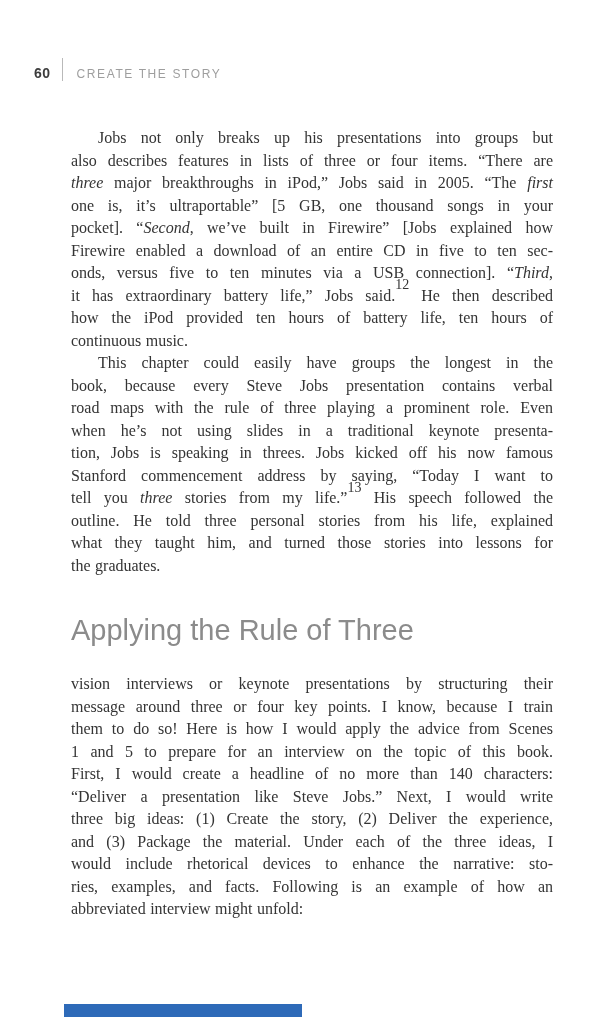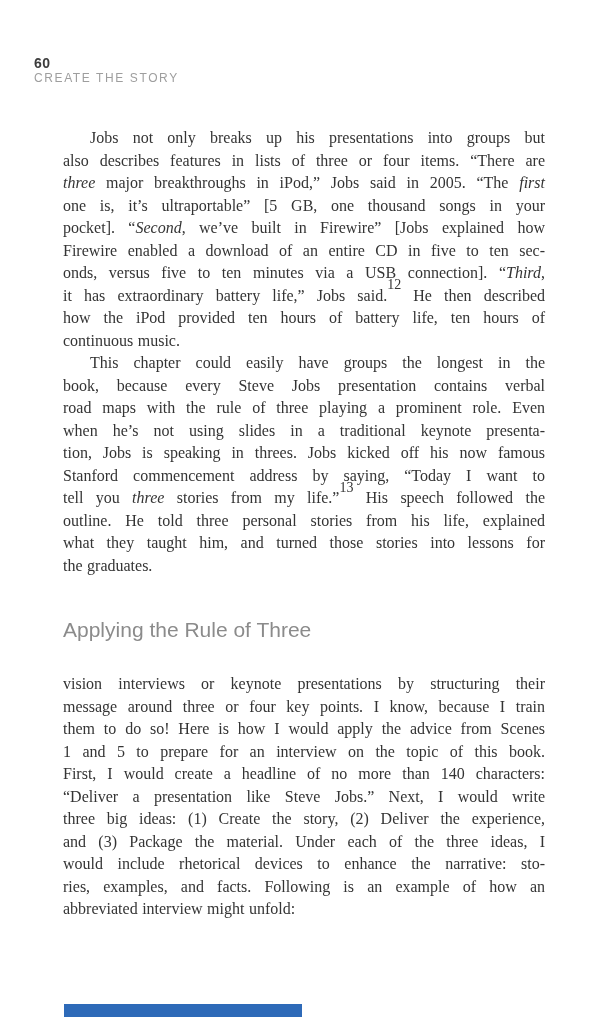--- a/index.html
+++ b/index.html
@@ -6,56 +6,56 @@
   html,body { background:#ffffff; }
   body {
     width:604px; height:1024px; position:relative; overflow:hidden;
     font-family:"Liberation Serif", serif;
   }
   .page { position:absolute; inset:0; background:#ffffff; }
 
   
   .running-head {
     position:absolute; left:34px; top:55px; height:26px;
-    display:flex; align-items:flex-start;flex-direction:column;
+    display:flex; align-items:flex-end;
   }
   .page-number {
     font-family:"Liberation Sans", sans-serif;
     font-weight:700; font-size:14px; color:#3c3c3c; letter-spacing:0.5px;
   }
   .head-divider {
     width:1px; height:23px; background:#b9b9b9;
     margin-left:11px; margin-right:14px;
   }
   .running-title {
     font-family:"Liberation Sans", sans-serif;
     font-weight:400; font-size:12px; color:#9e9e9e; letter-spacing:1.6px;
   }
 
   
   .text-block {
-    position:absolute; left:63px; top:127px; width:482px;
+    position:absolute; left:71px; top:127px; width:482px;
     color:#343434; font-size:16px; line-height:22.5px;
   }
   .para { margin:0; }
   .line {
     text-align:justify;
     text-align-last:justify;
     word-spacing:0.5px;
   }
   .line.last { text-align-last:left; }
   .para.indent .line:first-child { text-indent:27px; }
   .line i { font-style:italic; }
   sup.fn {
     font-size:14px; line-height:0; position:relative; top:-5px;
   }
 
   h2.section-heading {
     font-family:"Liberation Sans", sans-serif;
-    font-weight:400; font-size:21px; line-height:34px;
+    font-weight:400; font-size:29px; line-height:34px;
     color:#8b8b8b; margin-top:36px; margin-bottom:26px;
   }
 
   
   .progress-bar {
     position:absolute; left:64px; top:1004px;
     width:238px; height:13px; background:#2e6ab8;
   }
 </style>
 </head>

